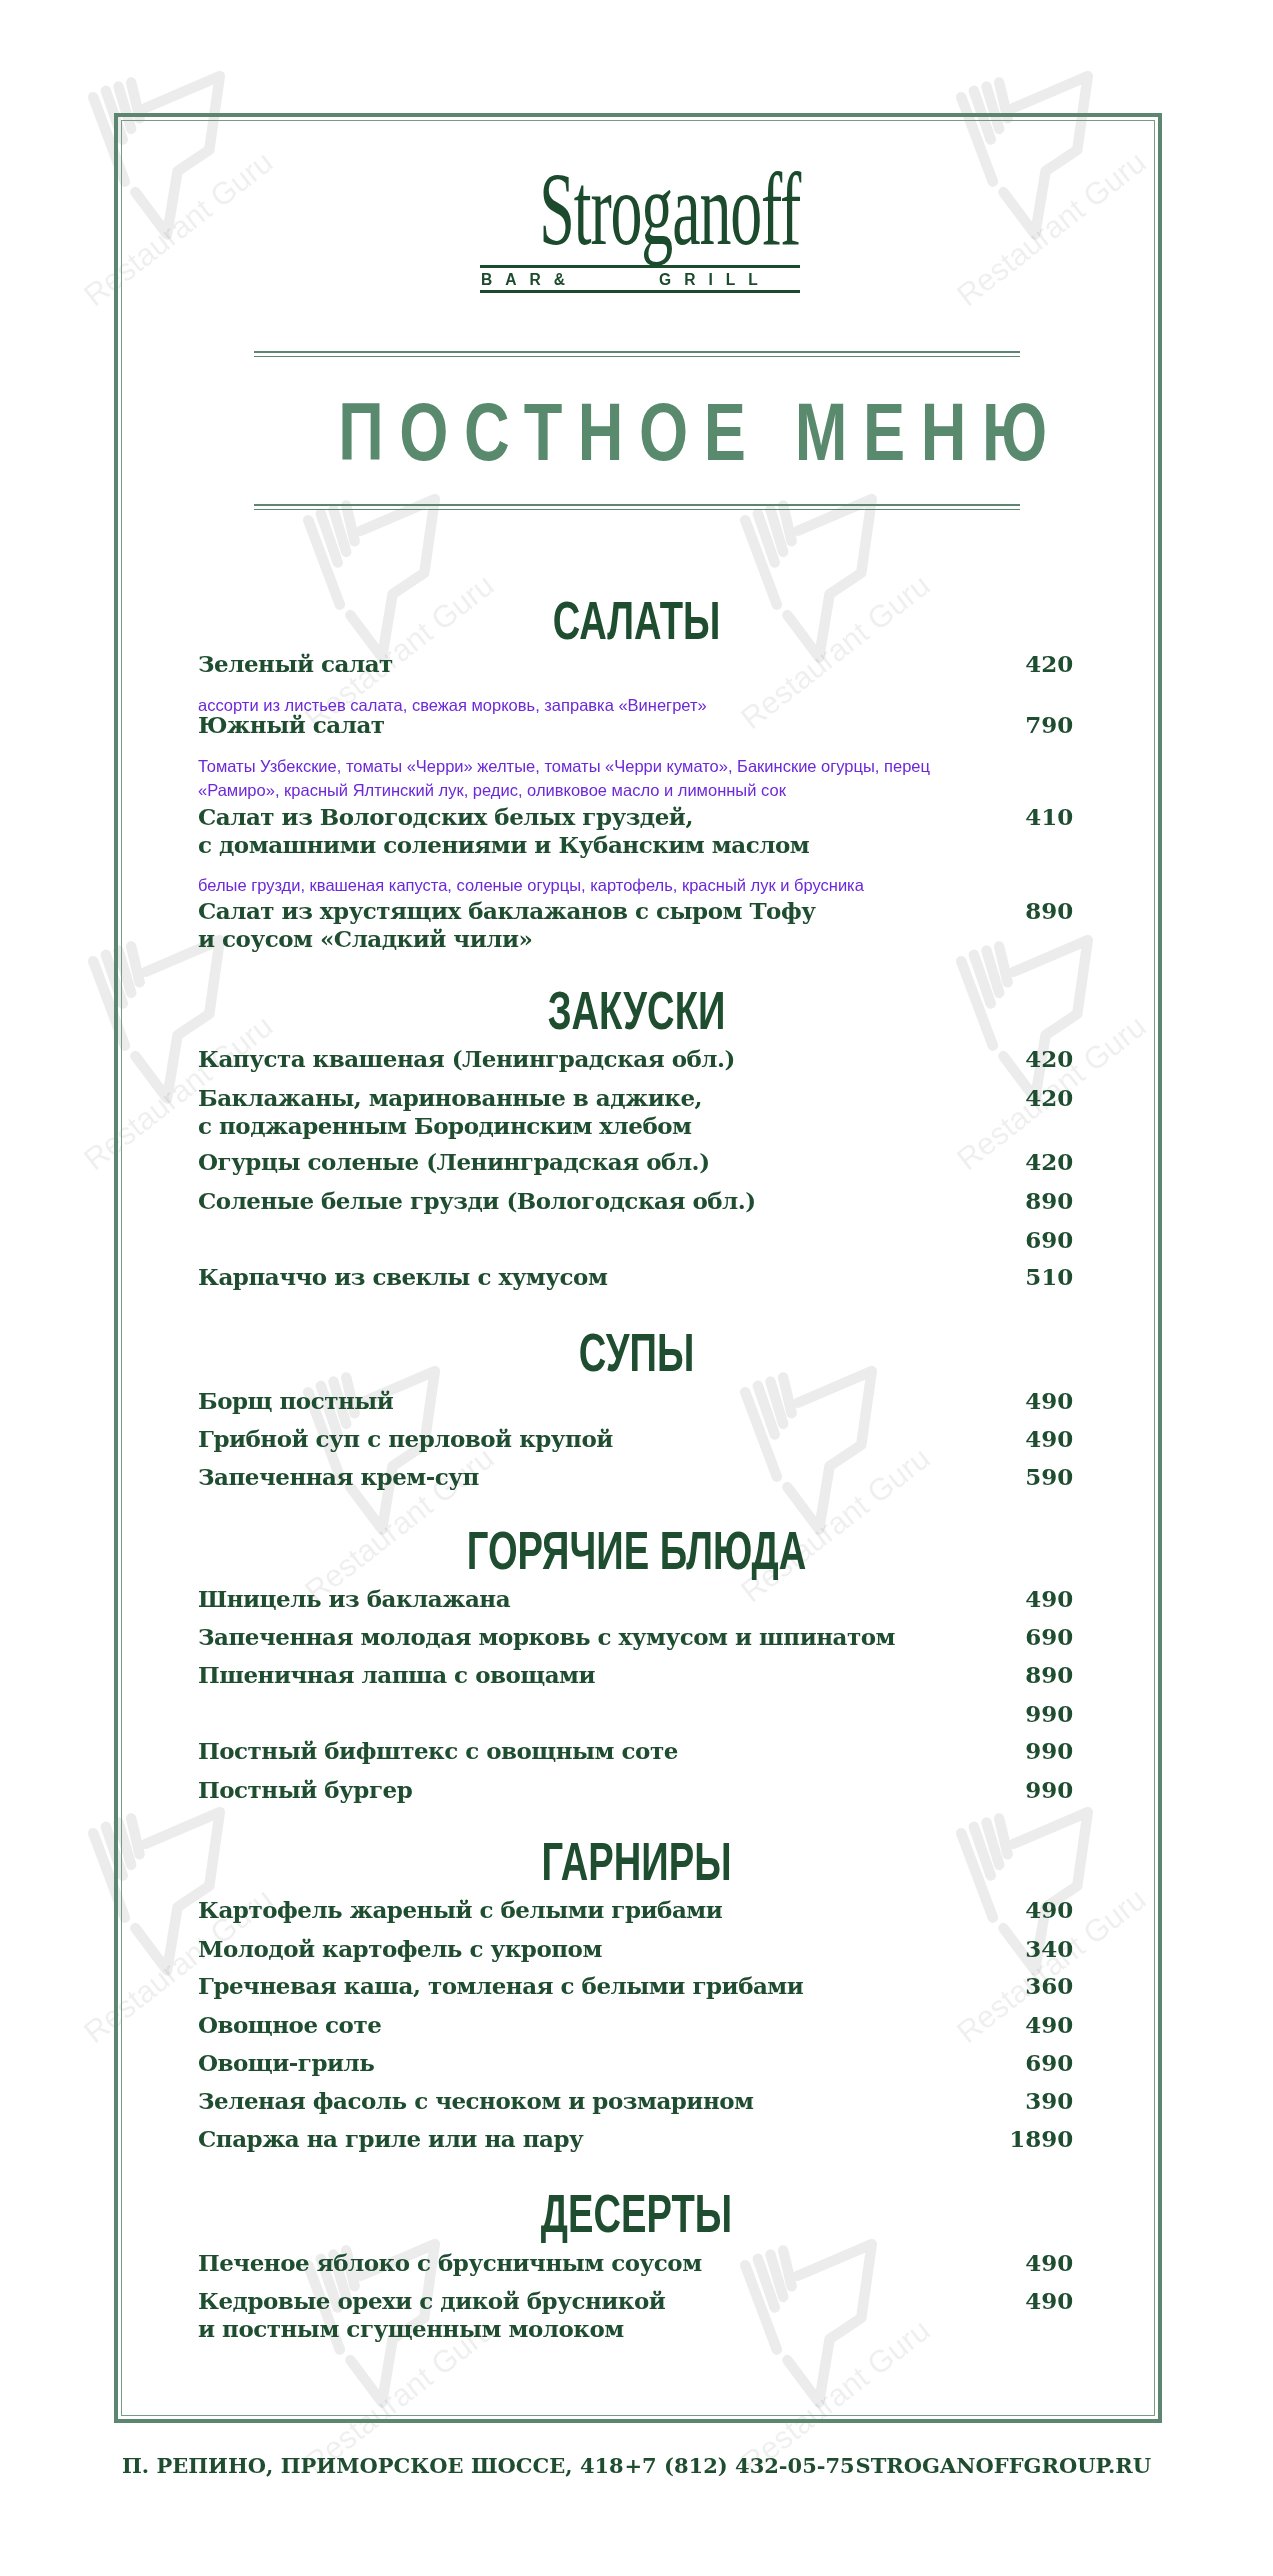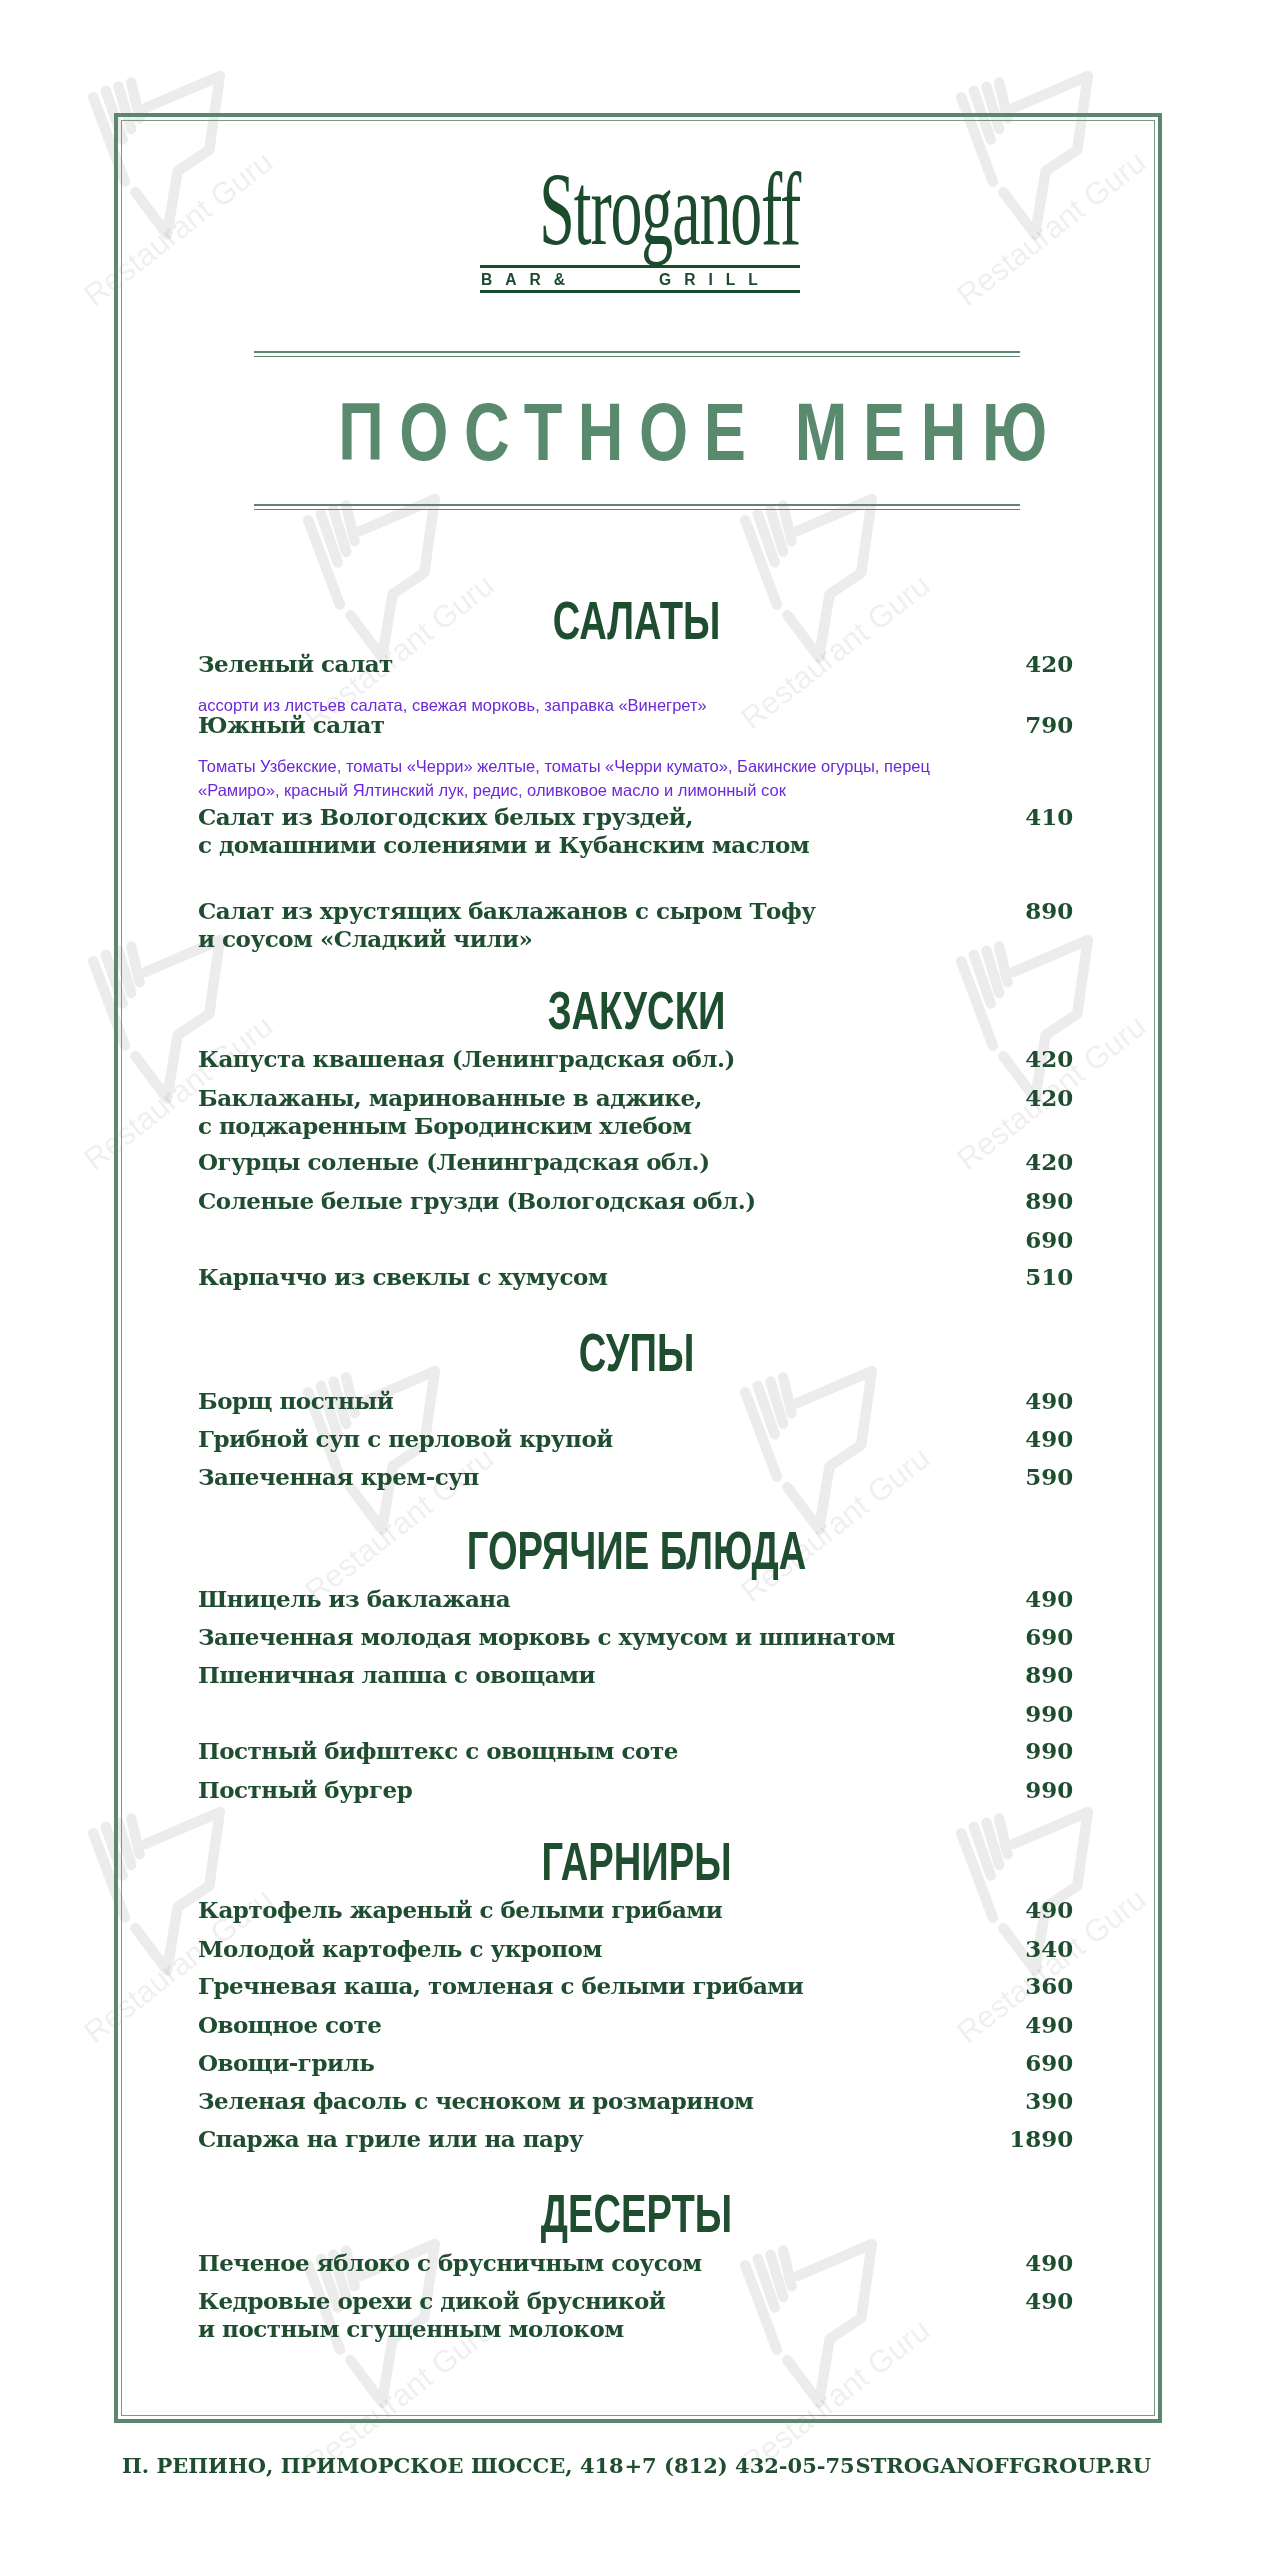--- a/index.html
+++ b/index.html
@@ -136,20 +136,21 @@
   </div>
   <div class="item" style="top:711px">
     <div class="item-name">Южный салат</div>
     <div class="item-price">790</div>
     <div class="item-desc" style="width:808px">Томаты Узбекские, томаты «Черри» желтые, томаты «Черри кумато», Бакинские огурцы, перец «Рамиро», красный Ялтинский лук, редис, оливковое масло и лимонный сок</div>
   </div>
   <div class="item" style="top:803px">
     <div class="item-name">Салат из Вологодских белых груздей,
 с домашними солениями и Кубанским маслом</div>
     <div class="item-price">410</div>
+    <div class="item-desc">белые грузди, квашеная капуста, соленые огурцы, картофель, красный лук и брусника</div>
   </div>
   <div class="item" style="top:897px">
     <div class="item-name">Салат из хрустящих баклажанов с сыром Тофу
 и соусом «Сладкий чили»</div>
     <div class="item-price">890</div>
   </div>
 
   <div class="section-heading" style="top:983px">ЗАКУСКИ</div>
   <div class="item" style="top:1045px">
     <div class="item-name">Капуста квашеная (Ленинградская обл.)</div>

